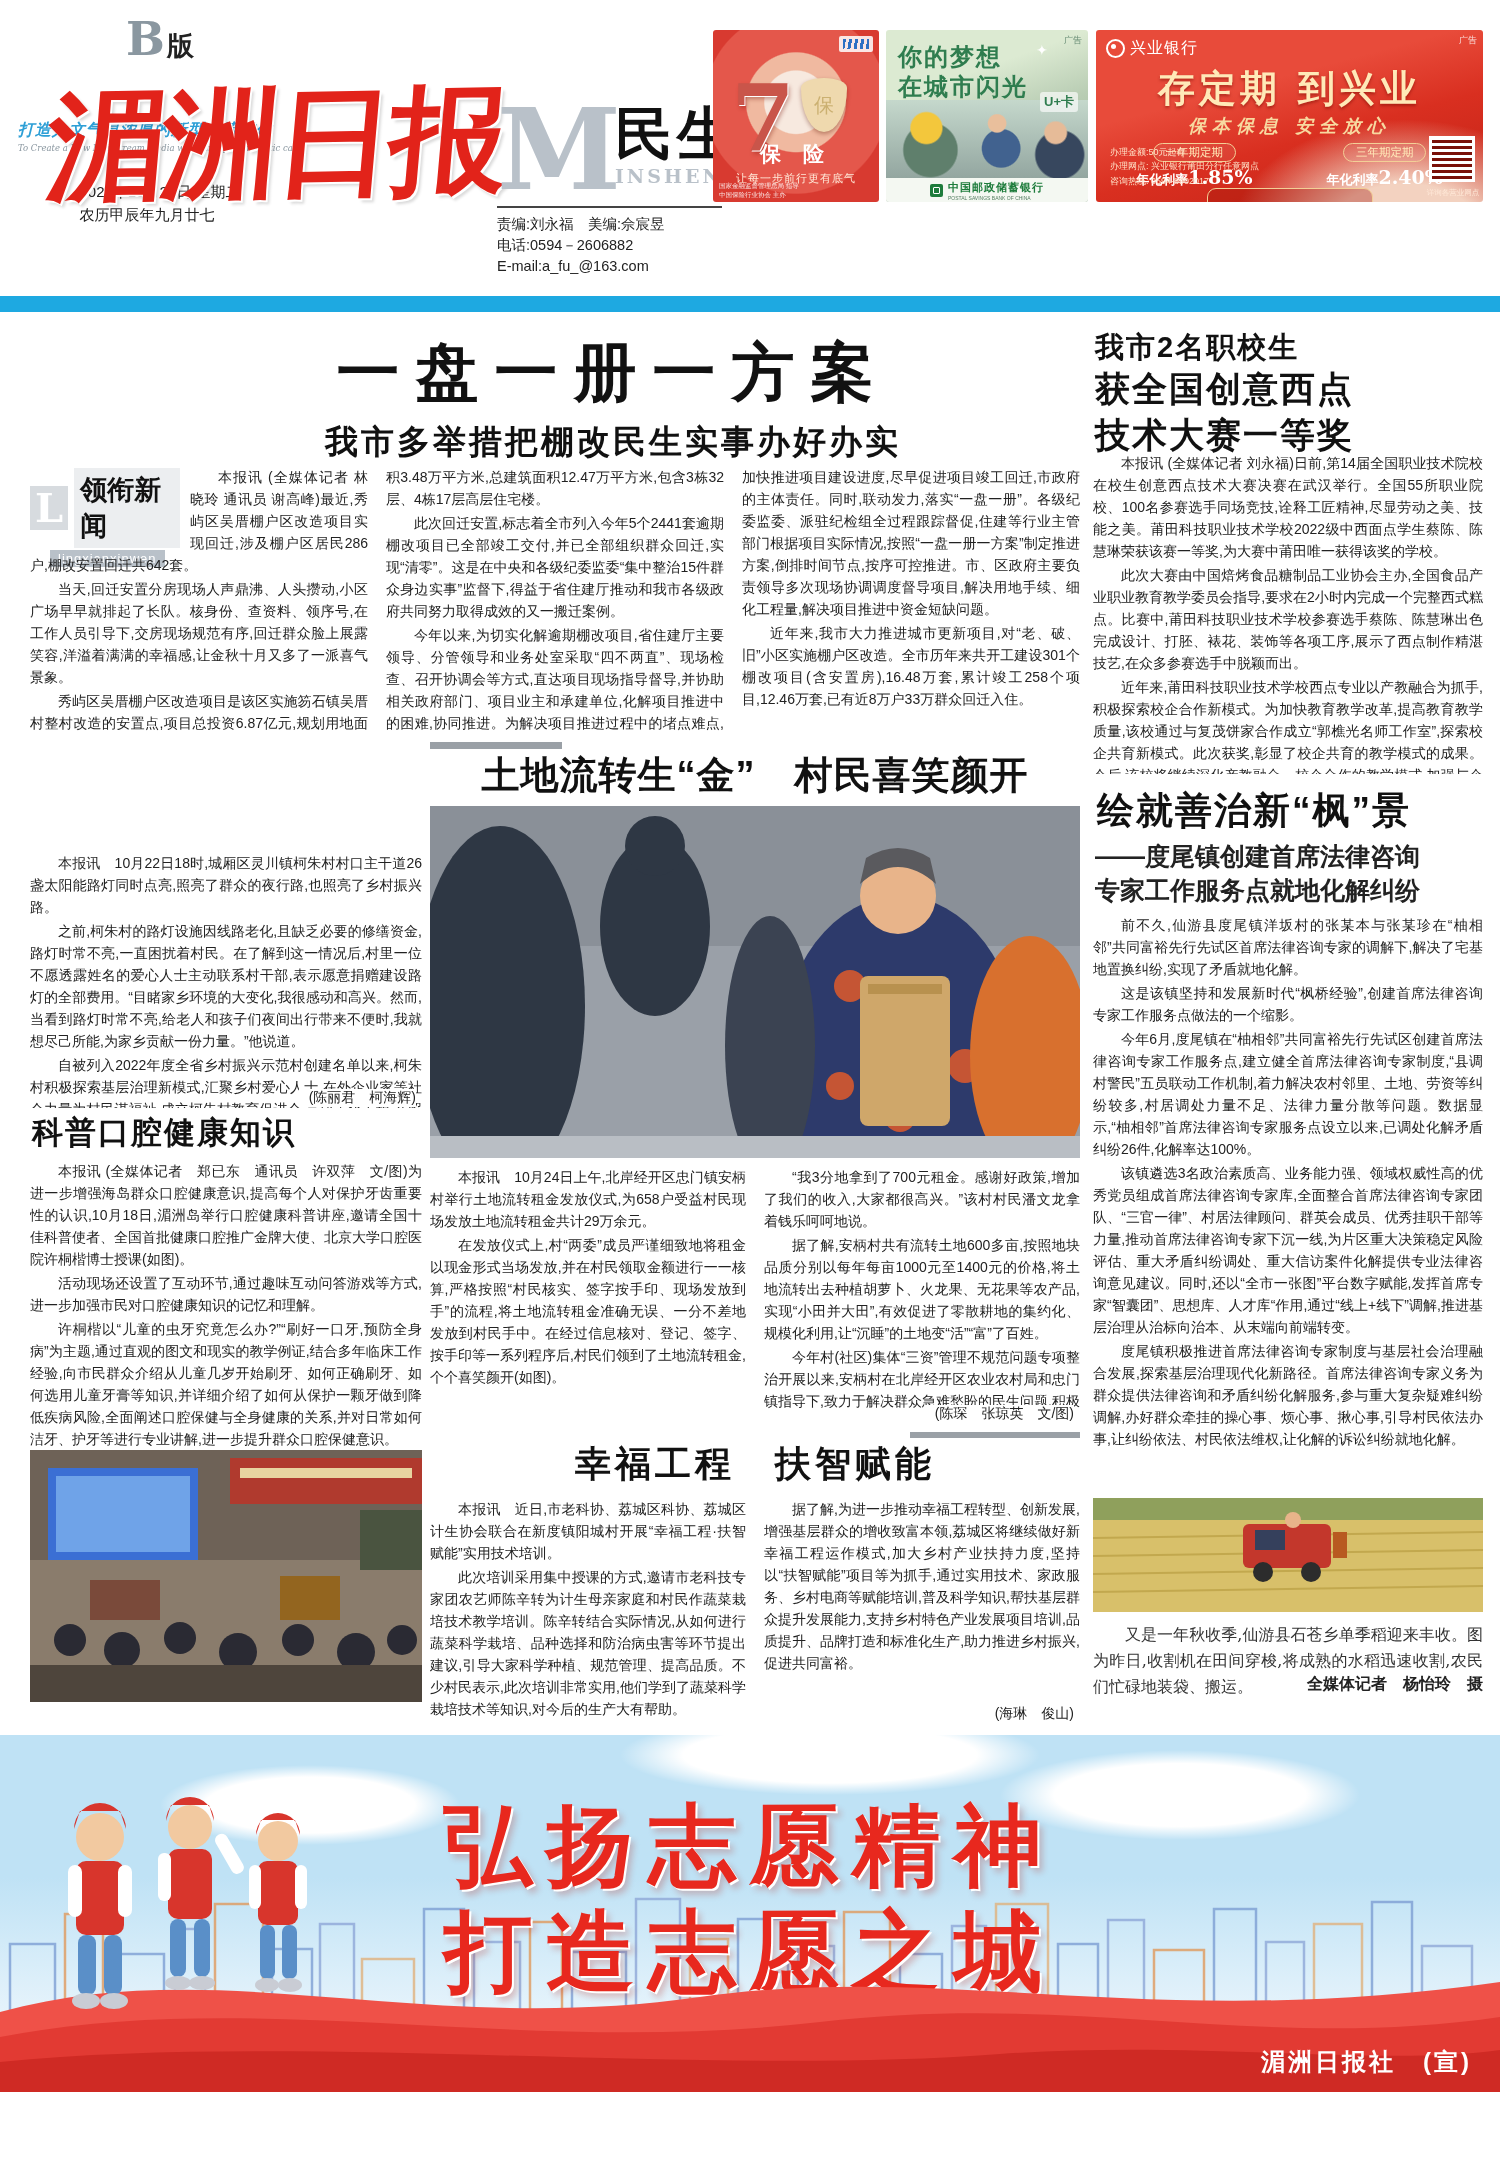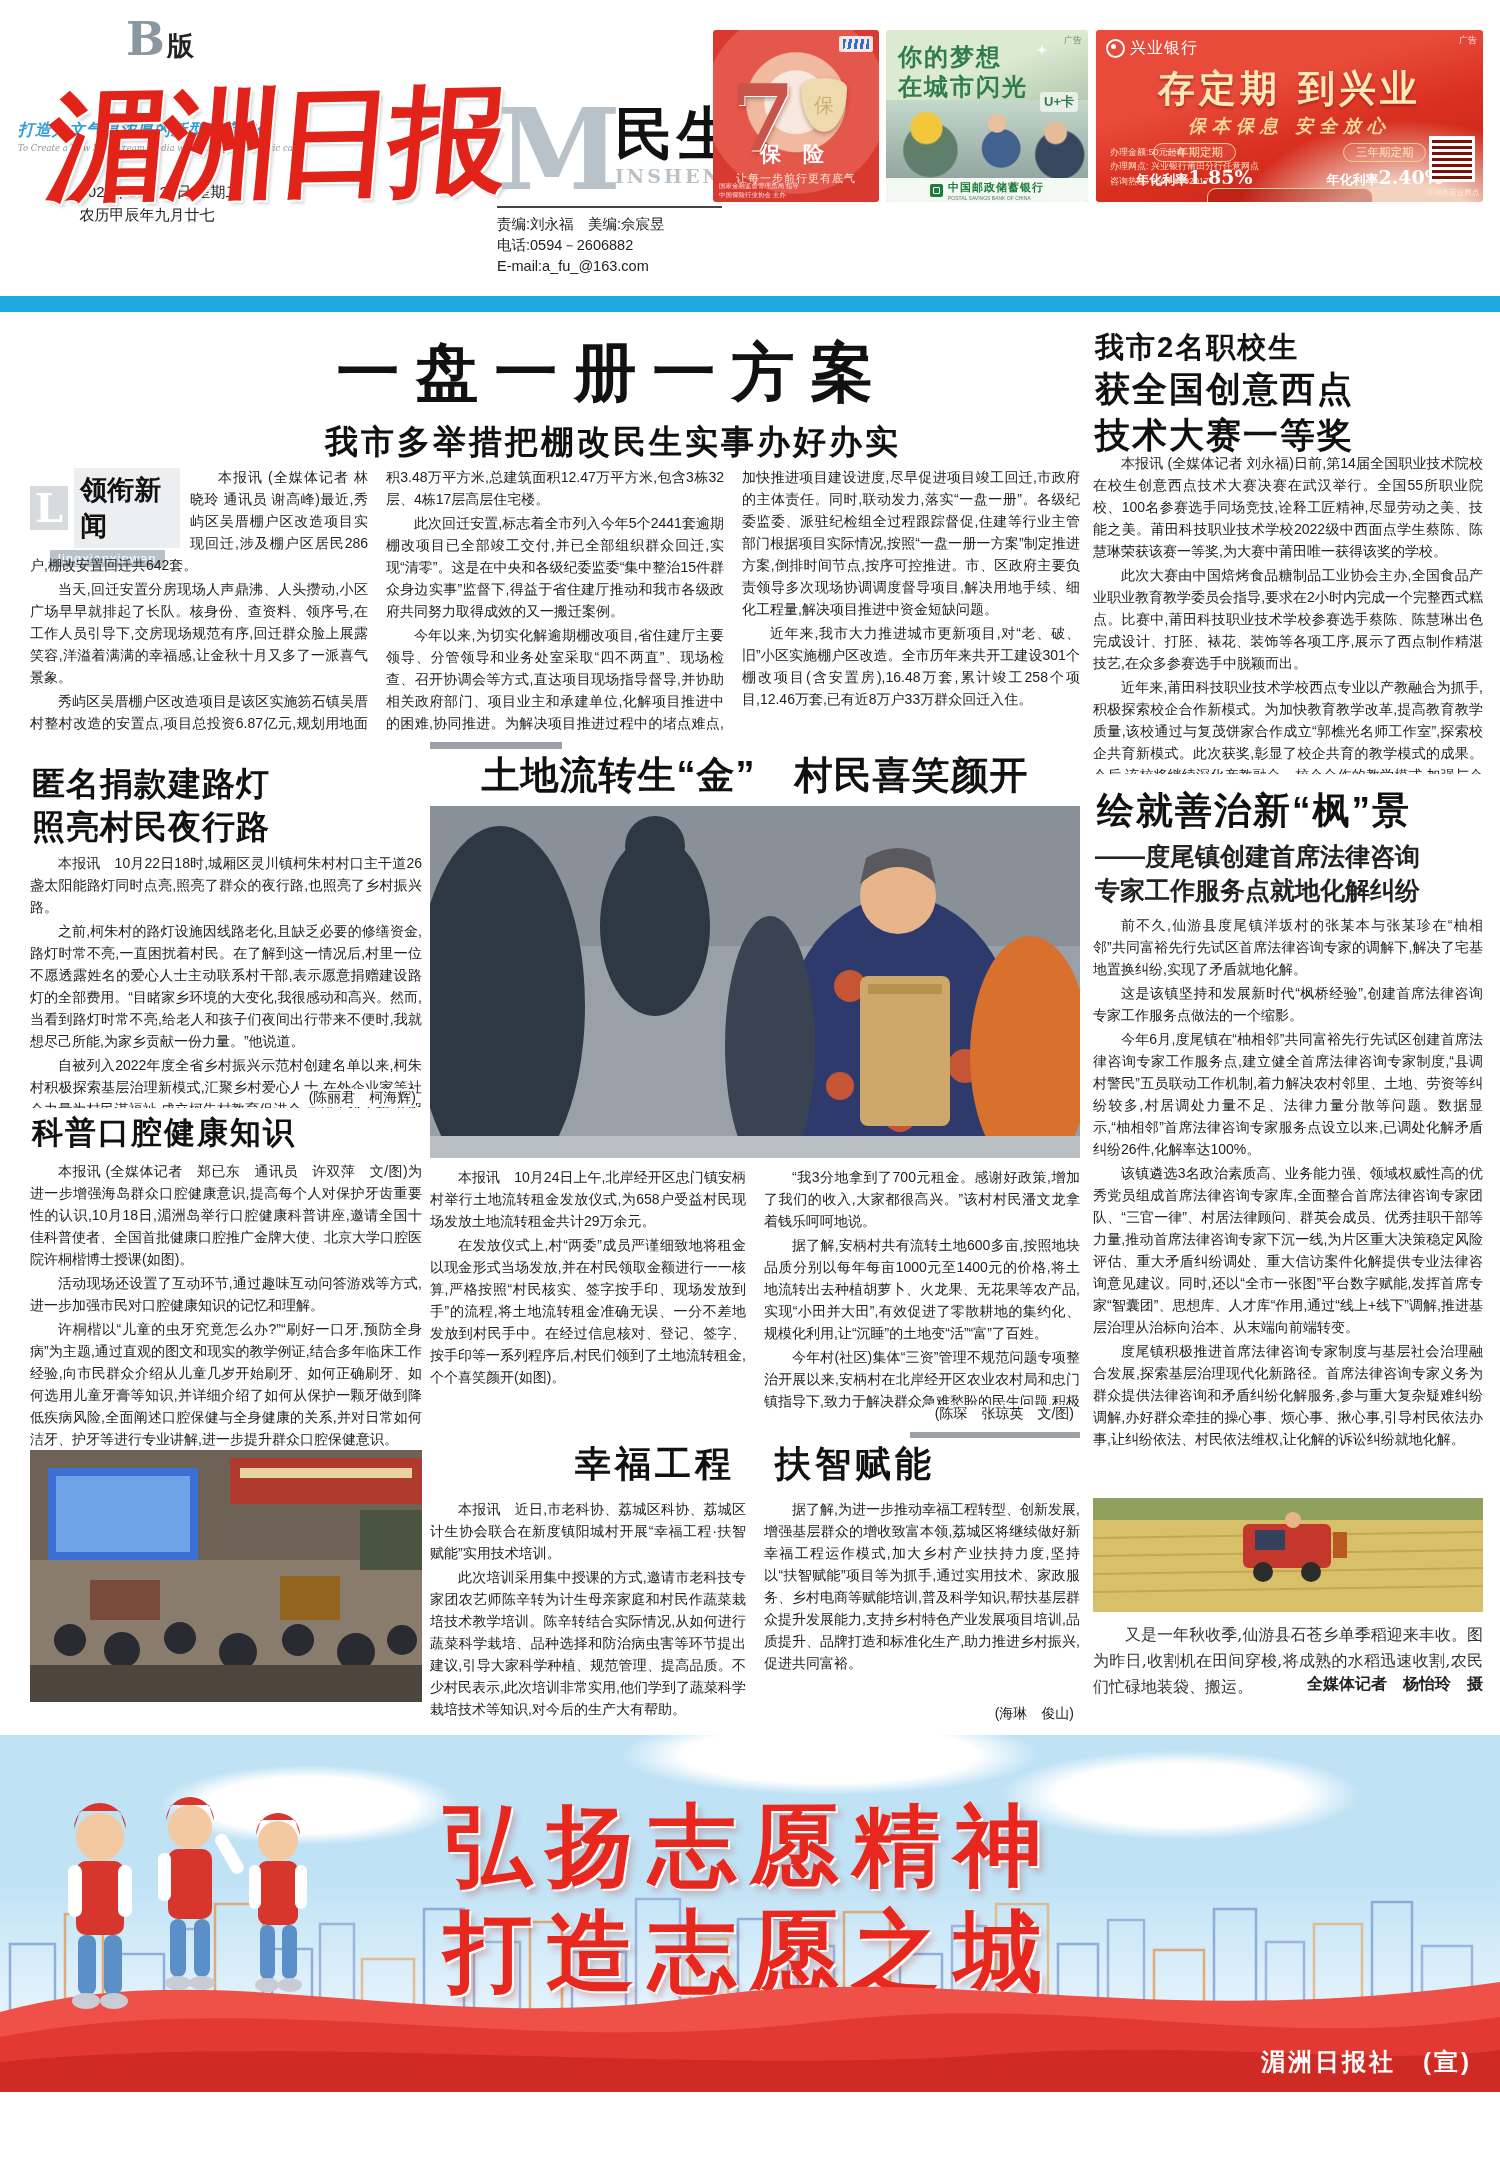--- a/index.html
+++ b/index.html
@@ -266,24 +266,20 @@
     <div class="badge">
       <div class="row1">
         <span class="L">L</span>
         <span class="zh">领衔新闻</span>
       </div>
       <span class="py">lingxianxinwen</span>
     </div>
     <span><p>本报讯 (全媒体记者 林晓玲 通讯员 谢高峰)最近,秀屿区吴厝棚户区改造项目实现回迁,涉及棚户区居民286户,棚改安置回迁共642套。</p><p>当天,回迁安置分房现场人声鼎沸、人头攒动,小区广场早早就排起了长队。核身份、查资料、领序号,在工作人员引导下,交房现场规范有序,回迁群众脸上展露笑容,洋溢着满满的幸福感,让金秋十月又多了一派喜气景象。</p><p>秀屿区吴厝棚户区改造项目是该区实施笏石镇吴厝村整村改造的安置点,项目总投资6.87亿元,规划用地面积3.48万平方米,总建筑面积12.47万平方米,包含3栋32层、4栋17层高层住宅楼。</p><p>此次回迁安置,标志着全市列入今年5个2441套逾期棚改项目已全部竣工交付,并已全部组织群众回迁,实现“清零”。这是在中央和各级纪委监委“集中整治15件群众身边实事”监督下,得益于省住建厅推动和我市各级政府共同努力取得成效的又一搬迁案例。</p><p>今年以来,为切实化解逾期棚改项目,省住建厅主要领导、分管领导和业务处室采取“四不两直”、现场检查、召开协调会等方式,直达项目现场指导督导,并协助相关政府部门、项目业主和承建单位,化解项目推进中的困难,协同推进。为解决项目推进过程中的堵点难点,加快推进项目建设进度,尽早促进项目竣工回迁,市政府的主体责任。同时,联动发力,落实“一盘一册”。各级纪委监委、派驻纪检组全过程跟踪督促,住建等行业主管部门根据项目实际情况,按照“一盘一册一方案”制定推进方案,倒排时间节点,按序可控推进。市、区政府主要负责领导多次现场协调调度督导项目,解决用地手续、细化工程量,解决项目推进中资金短缺问题。</p><p>近年来,我市大力推进城市更新项目,对“老、破、旧”小区实施棚户区改造。全市历年来共开工建设301个棚改项目(含安置房),16.48万套,累计竣工258个项目,12.46万套,已有近8万户33万群众回迁入住。</p></span>
   </div>
 
-  <div class="lamp-h">
-    <div>匿名捐款建路灯</div>
-      <div>照亮村民夜行路</div>
-  </div>
   <div class="art lamp-body">
     <span><p>本报讯　10月22日18时,城厢区灵川镇柯朱村村口主干道26盏太阳能路灯同时点亮,照亮了群众的夜行路,也照亮了乡村振兴路。</p><p>之前,柯朱村的路灯设施因线路老化,且缺乏必要的修缮资金,路灯时常不亮,一直困扰着村民。在了解到这一情况后,村里一位不愿透露姓名的爱心人士主动联系村干部,表示愿意捐赠建设路灯的全部费用。“目睹家乡环境的大变化,我很感动和高兴。然而,当看到路灯时常不亮,给老人和孩子们夜间出行带来不便时,我就想尽己所能,为家乡贡献一份力量。”他说道。</p><p>自被列入2022年度全省乡村振兴示范村创建名单以来,柯朱村积极探索基层治理新模式,汇聚乡村爱心人士,在外企业家等社会力量为村民谋福祉,成立柯朱村教育促进会,完成美化工程,在照亮道路的同时,温暖了人心。</p></span>
     <span class="byline">(陈丽君　柯海辉)</span>
   </div>
 
   <div class="oral-h">科普口腔健康知识</div>
   <div class="art oral-body">
     <span><p>本报讯 (全媒体记者　郑已东　通讯员　许双萍　文/图)为进一步增强海岛群众口腔健康意识,提高每个人对保护牙齿重要性的认识,10月18日,湄洲岛举行口腔健康科普讲座,邀请全国十佳科普使者、全国首批健康口腔推广金牌大使、北京大学口腔医院许桐楷博士授课(如图)。</p><p>活动现场还设置了互动环节,通过趣味互动问答游戏等方式,进一步加强市民对口腔健康知识的记忆和理解。</p><p>许桐楷以“儿童的虫牙究竟怎么办?”“刷好一口牙,预防全身病”为主题,通过直观的图文和现实的教学例证,结合多年临床工作经验,向市民群众介绍从儿童几岁开始刷牙、如何正确刷牙、如何选用儿童牙膏等知识,并详细介绍了如何从保护一颗牙做到降低疾病风险,全面阐述口腔保健与全身健康的关系,并对日常如何洁牙、护牙等进行专业讲解,进一步提升群众口腔保健意识。</p></span>
   </div>
 

